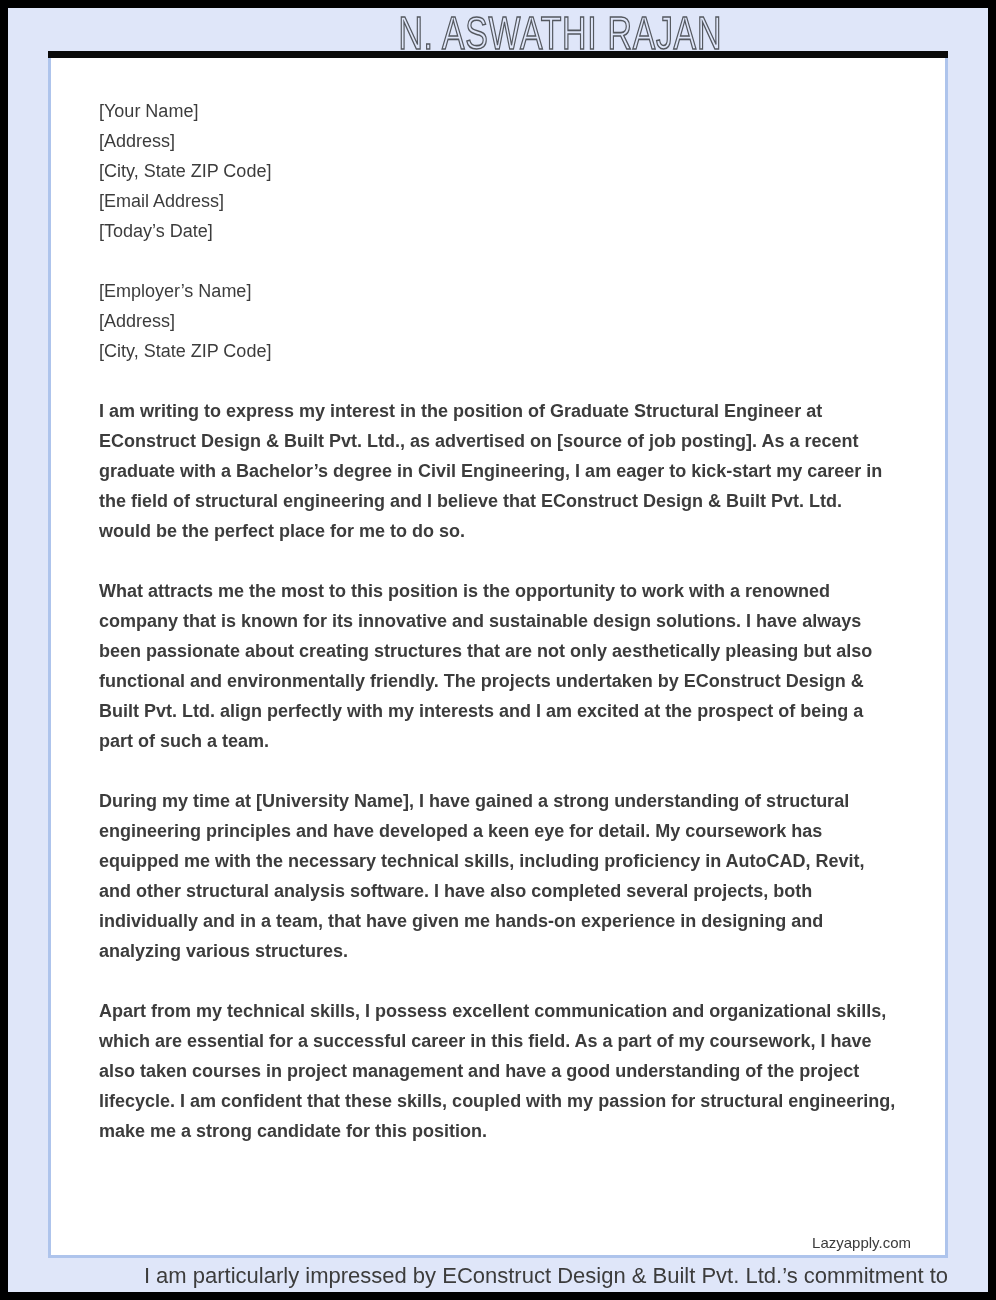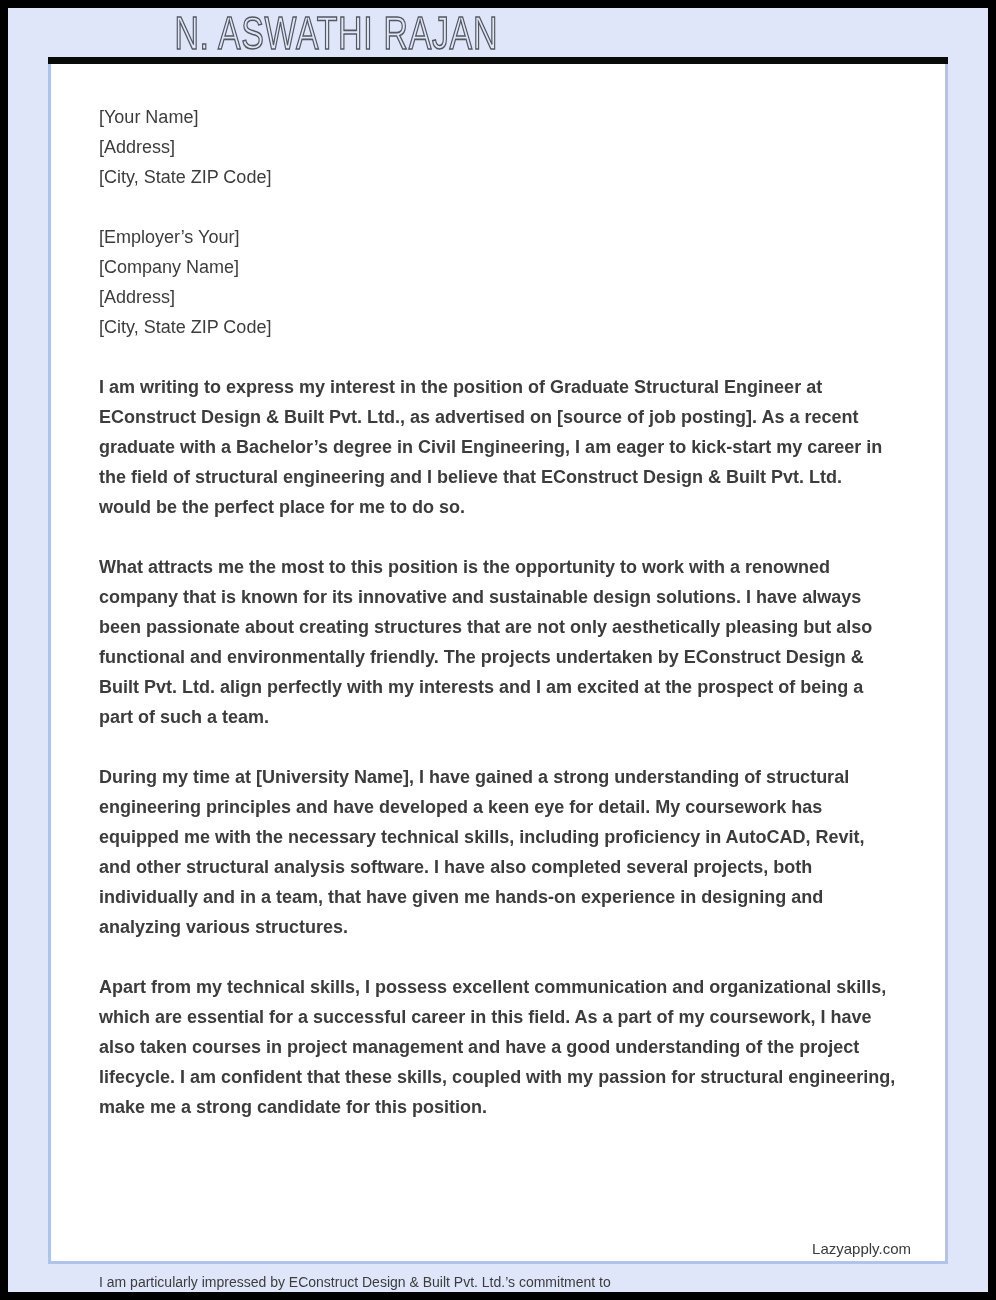--- a/index.html
+++ b/index.html
@@ -11,23 +11,23 @@
   }
   .frame {
     box-sizing: border-box;
     width: 996px;
     height: 1300px;
     border: 8px solid var(--frame, #000);
     background: var(--background, #dfe6f9);
     overflow: hidden;
   }
   .letterhead {
-    height: 49px;
+    height: 43px;
     margin: 0 40px;
-    text-align: left;
+    text-align: center;
     position: relative;
   }
   .letterhead-name {
     display: inline-block;
     font-size: 47px;
     line-height: 49px;
     letter-spacing: 1px;
     color: transparent;
     -webkit-text-stroke: 1.6px var(--header_outline, #54585f);
     text-stroke: 1.6px var(--header_outline, #54585f);
@@ -75,48 +75,50 @@
     bottom: 3px;
     font-size: 15px;
     line-height: 18px;
     color: #3a3a3a;
     text-align: right;
   }
   .next-page-line {
     margin: 6px 40px 0 91px;
     height: 24px;
     line-height: 24px;
-    font-size: 14px;
+    font-size: 22px;
     color: var(--text, #3c3c3c);
     white-space: nowrap;
     overflow: hidden;
+    text-align: right;
   }
 </style>
 </head>
 <body>
 
 <div class="frame">
 
   <div class="letterhead">
     <span class="letterhead-name">N. ASWATHI RAJAN</span>
   </div>
 
   <div class="header-divider"></div>
 
   <div class="paper">
 
     <div class="block">
         <div>[Your Name]</div>
         <div>[Address]</div>
         <div>[City, State ZIP Code]</div>
+        <div>[Email Address]</div>
+        <div>[Today’s Date]</div>
       </div>
 
     <div class="block">
-        <div>[Employer’s Your]</div>
-        <div>[Company Name]</div>
+        <div>[Employer’s Name]</div>
         <div>[Address]</div>
         <div>[City, State ZIP Code]</div>
       </div>
 
 
     <div>
         <p class="para">I am writing to express my interest in the position of Graduate Structural Engineer at EConstruct Design &amp; Built Pvt. Ltd., as advertised on [source of job posting]. As a recent graduate with a Bachelor’s degree in Civil Engineering, I am eager to kick-start my career in the field of structural engineering and I believe that EConstruct Design &amp; Built Pvt. Ltd. would be the perfect place for me to do so.</p>
         <p class="para">What attracts me the most to this position is the opportunity to work with a renowned company that is known for its innovative and sustainable design solutions. I have always been passionate about creating structures that are not only aesthetically pleasing but also functional and environmentally friendly. The projects undertaken by EConstruct Design &amp; Built Pvt. Ltd. align perfectly with my interests and I am excited at the prospect of being a part of such a team.</p>
         <p class="para">During my time at [University Name], I have gained a strong understanding of structural engineering principles and have developed a keen eye for detail. My coursework has equipped me with the necessary technical skills, including proficiency in AutoCAD, Revit, and other structural analysis software. I have also completed several projects, both individually and in a team, that have given me hands-on experience in designing and analyzing various structures.</p>
         <p class="para">Apart from my technical skills, I possess excellent communication and organizational skills, which are essential for a successful career in this field. As a part of my coursework, I have also taken courses in project management and have a good understanding of the project lifecycle. I am confident that these skills, coupled with my passion for structural engineering, make me a strong candidate for this position.</p>

